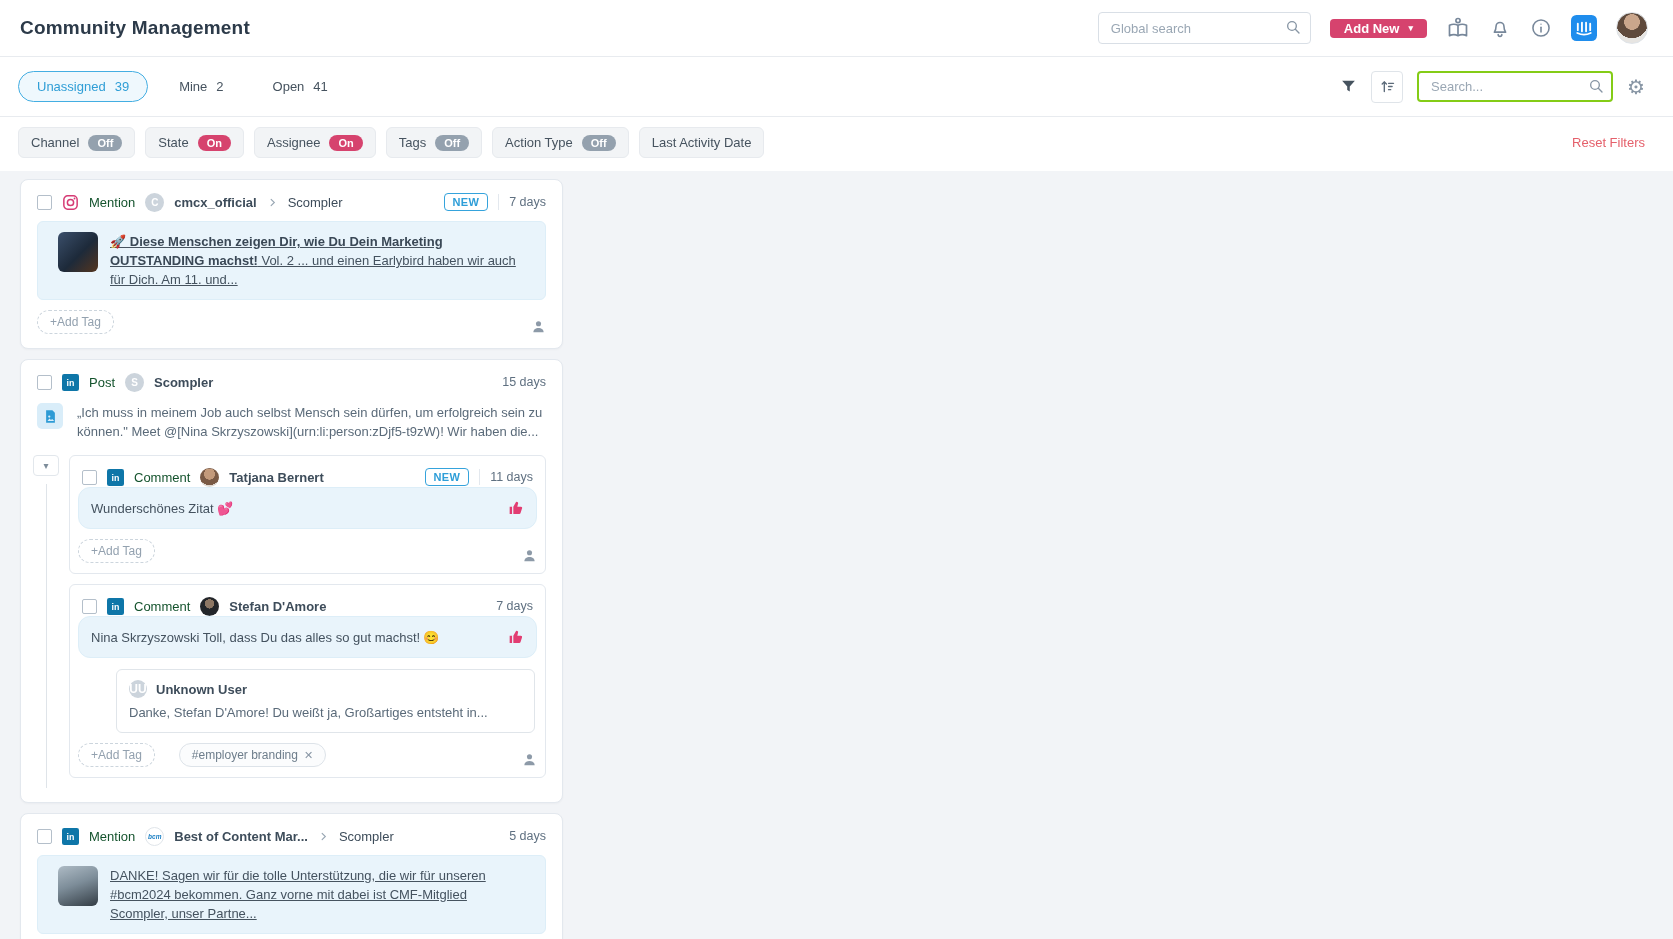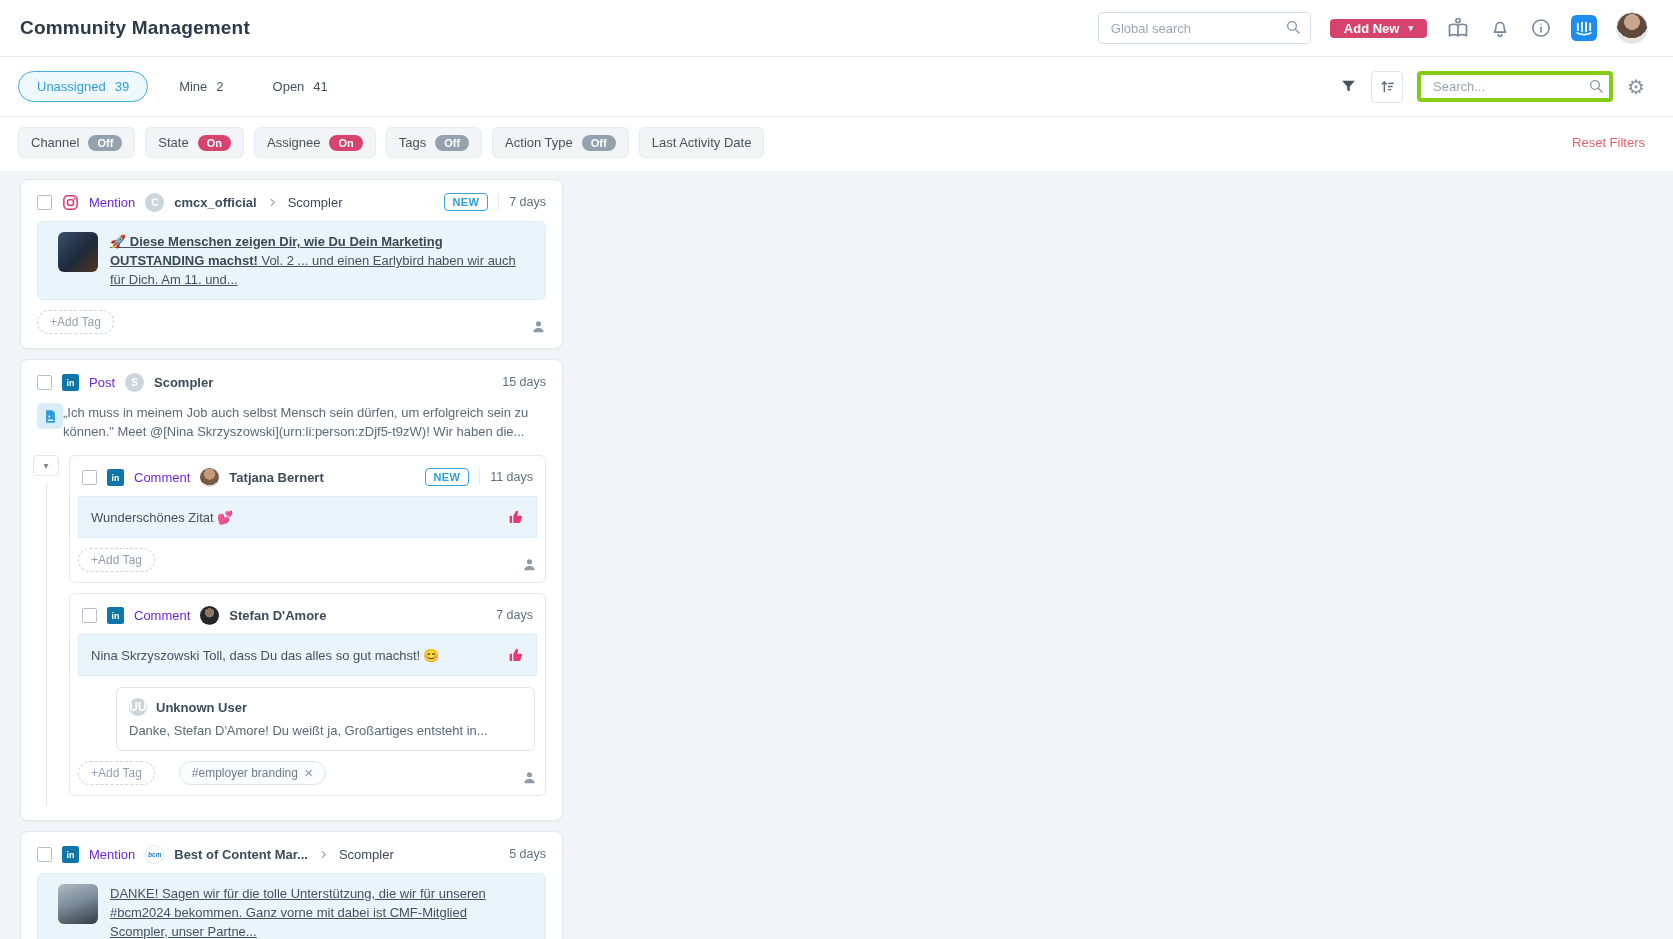--- a/index.html
+++ b/index.html
@@ -23,79 +23,79 @@
       radial-gradient(circle at 50% 30%, #caa68c 0 30%, #5f4a3c 31% 62%, #e7e5e2 63%); cursor:pointer; }
 
   
   .toolbar { height:60px; display:flex; align-items:center; padding:0 28px 0 18px; background:#fff; border-bottom:1px solid #e8ebef; flex:0 0 auto; }
   .tab { display:flex; align-items:center; gap:9px; font-size:13px; color:#46535f; padding:7px 18px; cursor:pointer; }
   .tab.active { color:#2f9ed6; border:1px solid #44aee2; background:#eff8fd; border-radius:16px; }
   .tab + .tab { margin-left:13px; }
   .toolbar-right { margin-left:auto; display:flex; align-items:center; gap:14px; }
   .iconbox { width:32px; height:32px; border:1px solid #dfe4e9; border-radius:4px; background:#fff; display:flex; align-items:center; justify-content:center; cursor:pointer; }
   .lsearch { position:relative; }
-  .lsearch input { width:196px; height:31px; border:4px solid #84cc16; border-radius:4px; padding:0 32px 0 12px; font-size:13px; color:#46535f; outline:none; font-family:inherit; }
+  .lsearch input { width:196px; height:31px; border:2px solid #84cc16; border-radius:4px; padding:0 32px 0 12px; font-size:13px; color:#46535f; outline:none; font-family:inherit; }
   .lsearch input::placeholder { color:#9aa7b4; }
   .lsearch .mag { position:absolute; right:9px; top:7px; }
   .gear { font-size:20px; color:#8795a4; cursor:pointer; line-height:1; }
 
   
   .filterbar { display:flex; align-items:center; gap:10px; padding:10px 28px 13px 18px; background:#fff; flex:0 0 auto; }
   .chip { display:flex; align-items:center; gap:9px; background:#f2f4f6; border:1px solid #e7eaee; border-radius:6px; padding:5px 12px; font-size:13px; color:#46535f; cursor:pointer; height:31px; }
   .pill { border-radius:11px; padding:2px 9px; font-size:11px; font-weight:700; color:#fff; }
   .pill.on { background:#d6436e; }
   .pill.off { background:#94a1ae; }
   .pill:empty { display:none; }
   .reset { margin-left:auto; color:#e5606b; font-size:13px; cursor:pointer; }
 
   
   .content { flex:1; background:#f2f4f7; overflow:hidden; padding:8px 0 0 20px; }
   .feed { width:543px; }
   .card { background:#fff; border:1px solid #e3e8ee; border-radius:8px; box-shadow:0 1px 2px rgba(40,60,80,.04); padding:12px 16px 14px; margin-bottom:10px; }
 
   .card-head { display:flex; align-items:center; gap:10px; height:20px; }
   .cbx { width:15px; height:15px; border:1px solid #b4bfca; border-radius:2px; background:#fff; flex:0 0 auto; cursor:pointer; }
-  .type-label { font-size:13px; color:#6d28d9; }
+  .type-label { font-size:13px; color:#14532d; }
   .av { width:19px; height:19px; border-radius:50%; background:#ccd4dc; color:#fff; font-size:10px; font-weight:700; display:flex; align-items:center; justify-content:center; flex:0 0 auto; }
   .av.photo-f { background:radial-gradient(circle at 50% 32%, #c39a7b 0 34%, #7a5a45 35% 68%, #ded8d1 69%); }
   .av.photo-m { background:radial-gradient(circle at 50% 36%, #8d7764 0 30%, #23262a 31% 75%, #4a5258 76%); }
   .av.brand { background:#fff; border:1px solid #e0e5ea; color:#1b7fc4; font-size:6.5px; font-weight:700; font-style:italic; }
   .author { font-size:13px; font-weight:700; color:#3d4c5a; white-space:nowrap; }
   .target { font-size:13px; color:#3d4c5a; }
   .head-right { margin-left:auto; display:flex; align-items:center; gap:10px; }
   .new-badge { border:1px solid #35a3dc; color:#2e9ed8; font-size:11px; font-weight:700; padding:2px 8px; border-radius:4px; background:#fff; letter-spacing:.3px; }
   .vdiv { width:1px; height:16px; background:#e3e8ee; }
   .age { font-size:12.5px; color:#5f7081; white-space:nowrap; }
 
   .snippet { margin-top:9px; background:#e9f4fb; border:1px solid #ddeef8; border-radius:6px; padding:10px 20px; display:flex; gap:12px;text-decoration:underline; }
   .thumb { width:40px; height:40px; border-radius:6px; flex:0 0 auto; }
   .thumb.group { background:linear-gradient(135deg,#3b4f6b 0%,#1d2a3a 55%,#54351f 100%); }
   .thumb.suit { background:linear-gradient(160deg,#aebbc5 0%,#7d8d99 45%,#333c44 100%); }
   .snippet-text { font-size:13px; line-height:19px; color:#44525f; }
   .snippet-text b { color:#3a4856; }
 
-  .post-body { margin-top:11px; display:flex; align-items:flex-start; }
+  .post-body { margin-top:11px; display:flex; gap:14px; align-items:flex-start; }
   .doc-ic { width:26px; height:26px; border-radius:5px; background:#d9edf9; display:flex; align-items:center; justify-content:center; flex:0 0 auto; }
   .post-text { font-size:13px; line-height:19px; color:#5a6a79; }
 
   .card-foot { margin-top:10px; display:flex; align-items:flex-end; gap:24px; }
   .addtag { border:1px dashed #ccd5dd; border-radius:13px; padding:4px 12px; font-size:12px; color:#93a1af; background:#fff; cursor:pointer; white-space:nowrap; }
   .tagchip { border:1px solid #dde3e9; border-radius:13px; padding:4px 12px; font-size:12px; color:#6d7d8b; background:#fbfcfd; cursor:pointer; display:flex; align-items:center; gap:6px; white-space:nowrap; }
   .tagchip .x { color:#8795a4; font-size:11px; }
   .assign { margin-left:auto; cursor:pointer; display:flex; }
 
   
   .thread { display:flex; margin-top:14px; margin-left:-6px; gap:8px; }
   .rail { width:30px; flex:0 0 auto; display:flex; flex-direction:column; align-items:center; }
   .collapse-btn { width:26px; height:21px; border:1px solid #e2e7ec; border-radius:4px; background:#fff; color:#7d8c9a; font-size:10px; display:flex; align-items:center; justify-content:center; cursor:pointer; }
   .rail-line { width:1px; flex:1; background:#dfe4e9; margin-top:8px; }
   .thread-items { flex:1; min-width:0; }
   .comment { border:1px solid #e3e8ee; border-radius:6px; background:#fff; padding:11px 8px 10px; margin-bottom:10px; }
   .comment .card-head { padding:0 4px; }
-  .cmt-body { margin-top:9px; background:#e9f4fb; border:1px solid #ddeef8; border-radius:0; padding:12px 12px; display:flex; align-items:center; gap:10px; }
+  .cmt-body { background:#e9f4fb; border:1px solid #ddeef8; border-radius:12px; padding:12px 12px; display:flex; align-items:center; gap:10px; }
   .cmt-text { font-size:13px; color:#44525f; }
   .cmt-like { margin-left:auto; display:flex; }
   .reply { margin:11px 2px 0 38px; border:1px solid #e0e5ea; border-radius:6px; background:#fff; padding:10px 12px 12px; }
   .reply-head { display:flex; align-items:center; gap:9px; }
   .reply-name { font-size:13px; font-weight:700; color:#3d4c5a; }
   .reply-text { margin-top:7px; margin-left:0; font-size:13px; color:#5a6a79; padding-left:0; }
   .reply .av { width:18px; height:18px; font-size:12px; }
   .chev { display:flex; flex:0 0 auto; }
 </style>
 </head>

